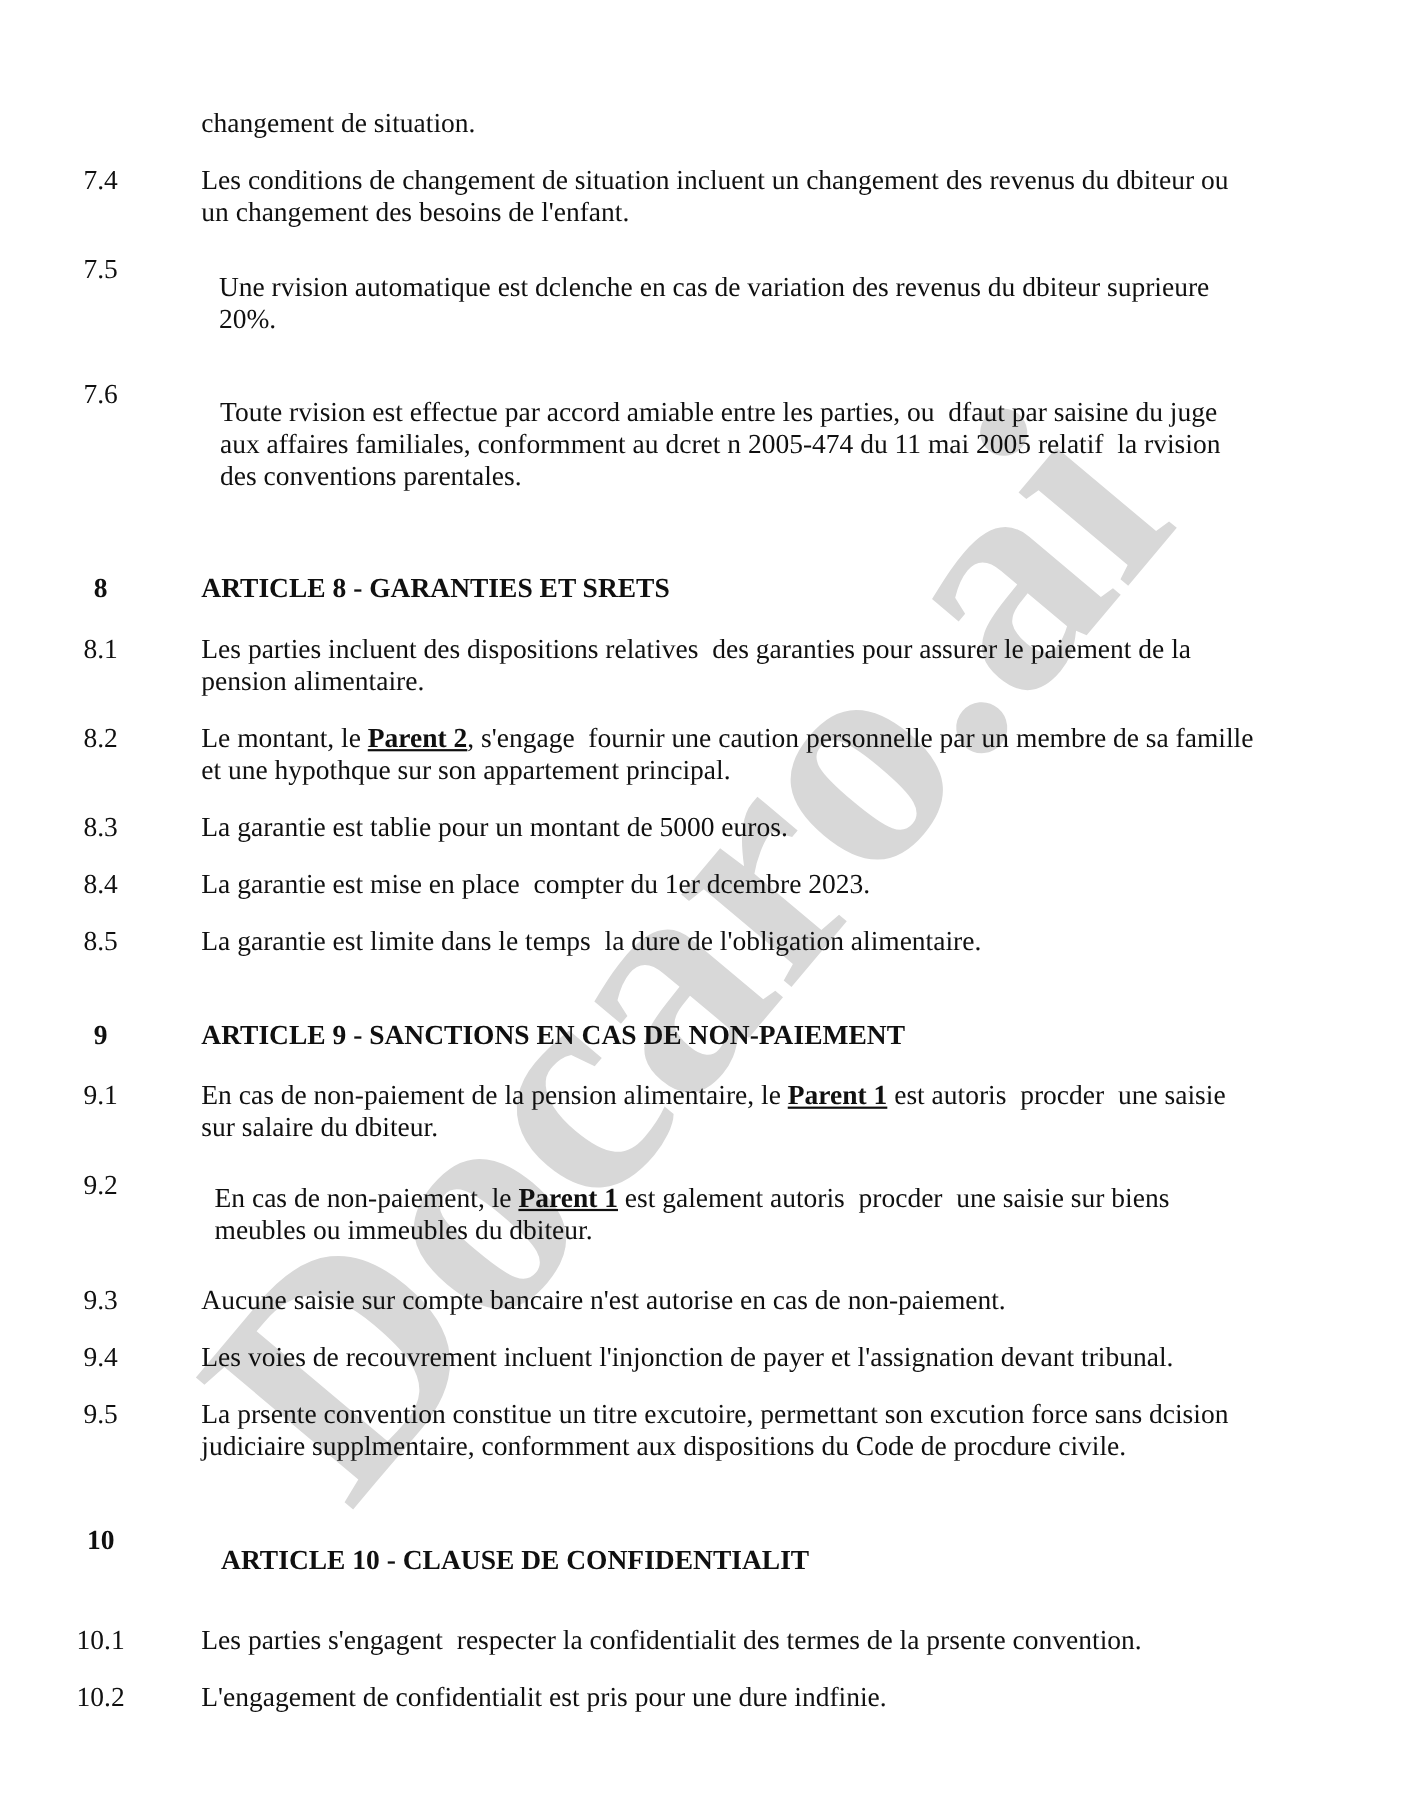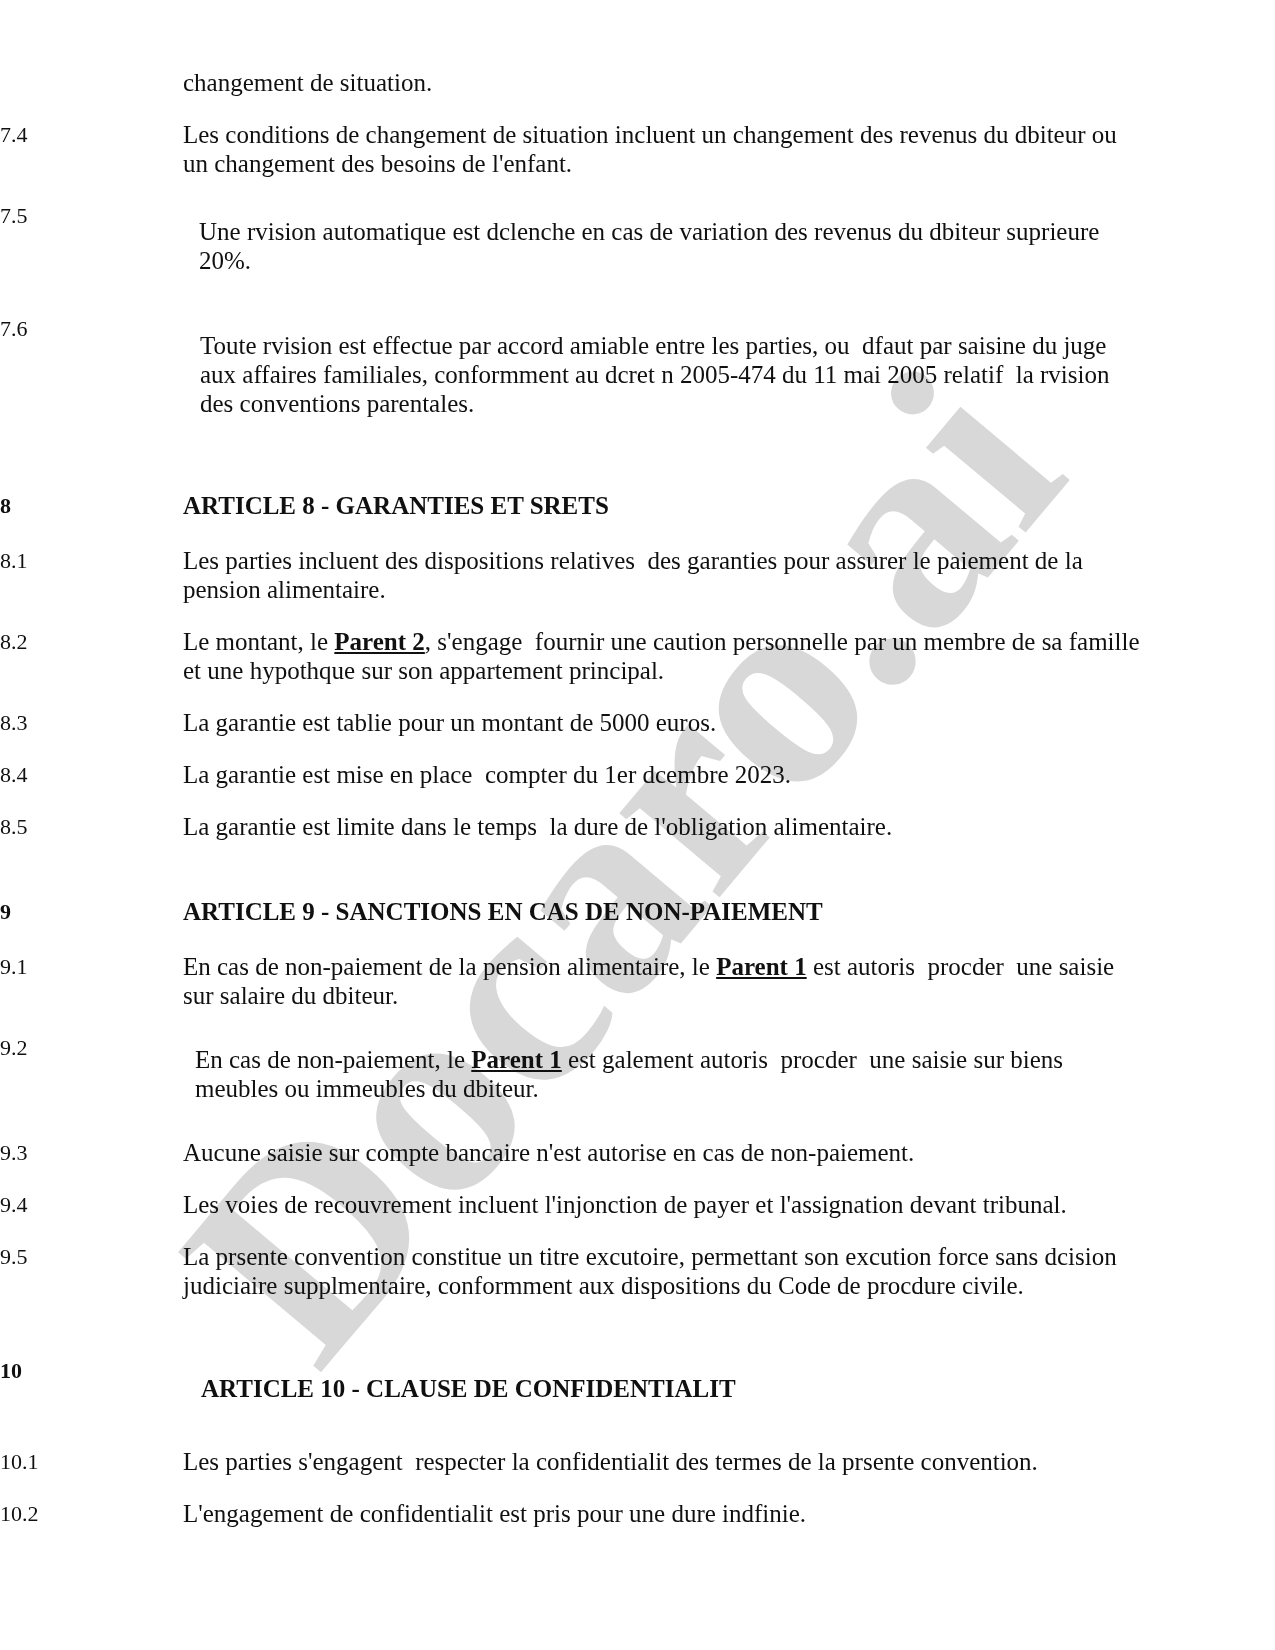--- a/index.html
+++ b/index.html
@@ -28,30 +28,30 @@
     white-space: nowrap;
     color: #d8d8d8;
     z-index: 0;
     user-select: none;
   }
   .content {
     position: relative;
     z-index: 1;
     display: flex;
     flex-direction: column;
-    padding-top: 68px;
+    padding-top: 98px;
   }
   .block {
     display: flex;
     align-items: flex-start;
   }
   .num {
     flex: 0 0 183px;
-    text-align: left;
-    font-size: 22px;
+    text-align: center;
+    font-size: 25px;
     line-height: 29px;
   }
   .text {
     margin-left: 23px;
     width: 990px;
     font-size: 25px;
     line-height: 29px;
     white-space: pre-wrap;
   }
   .clause {

